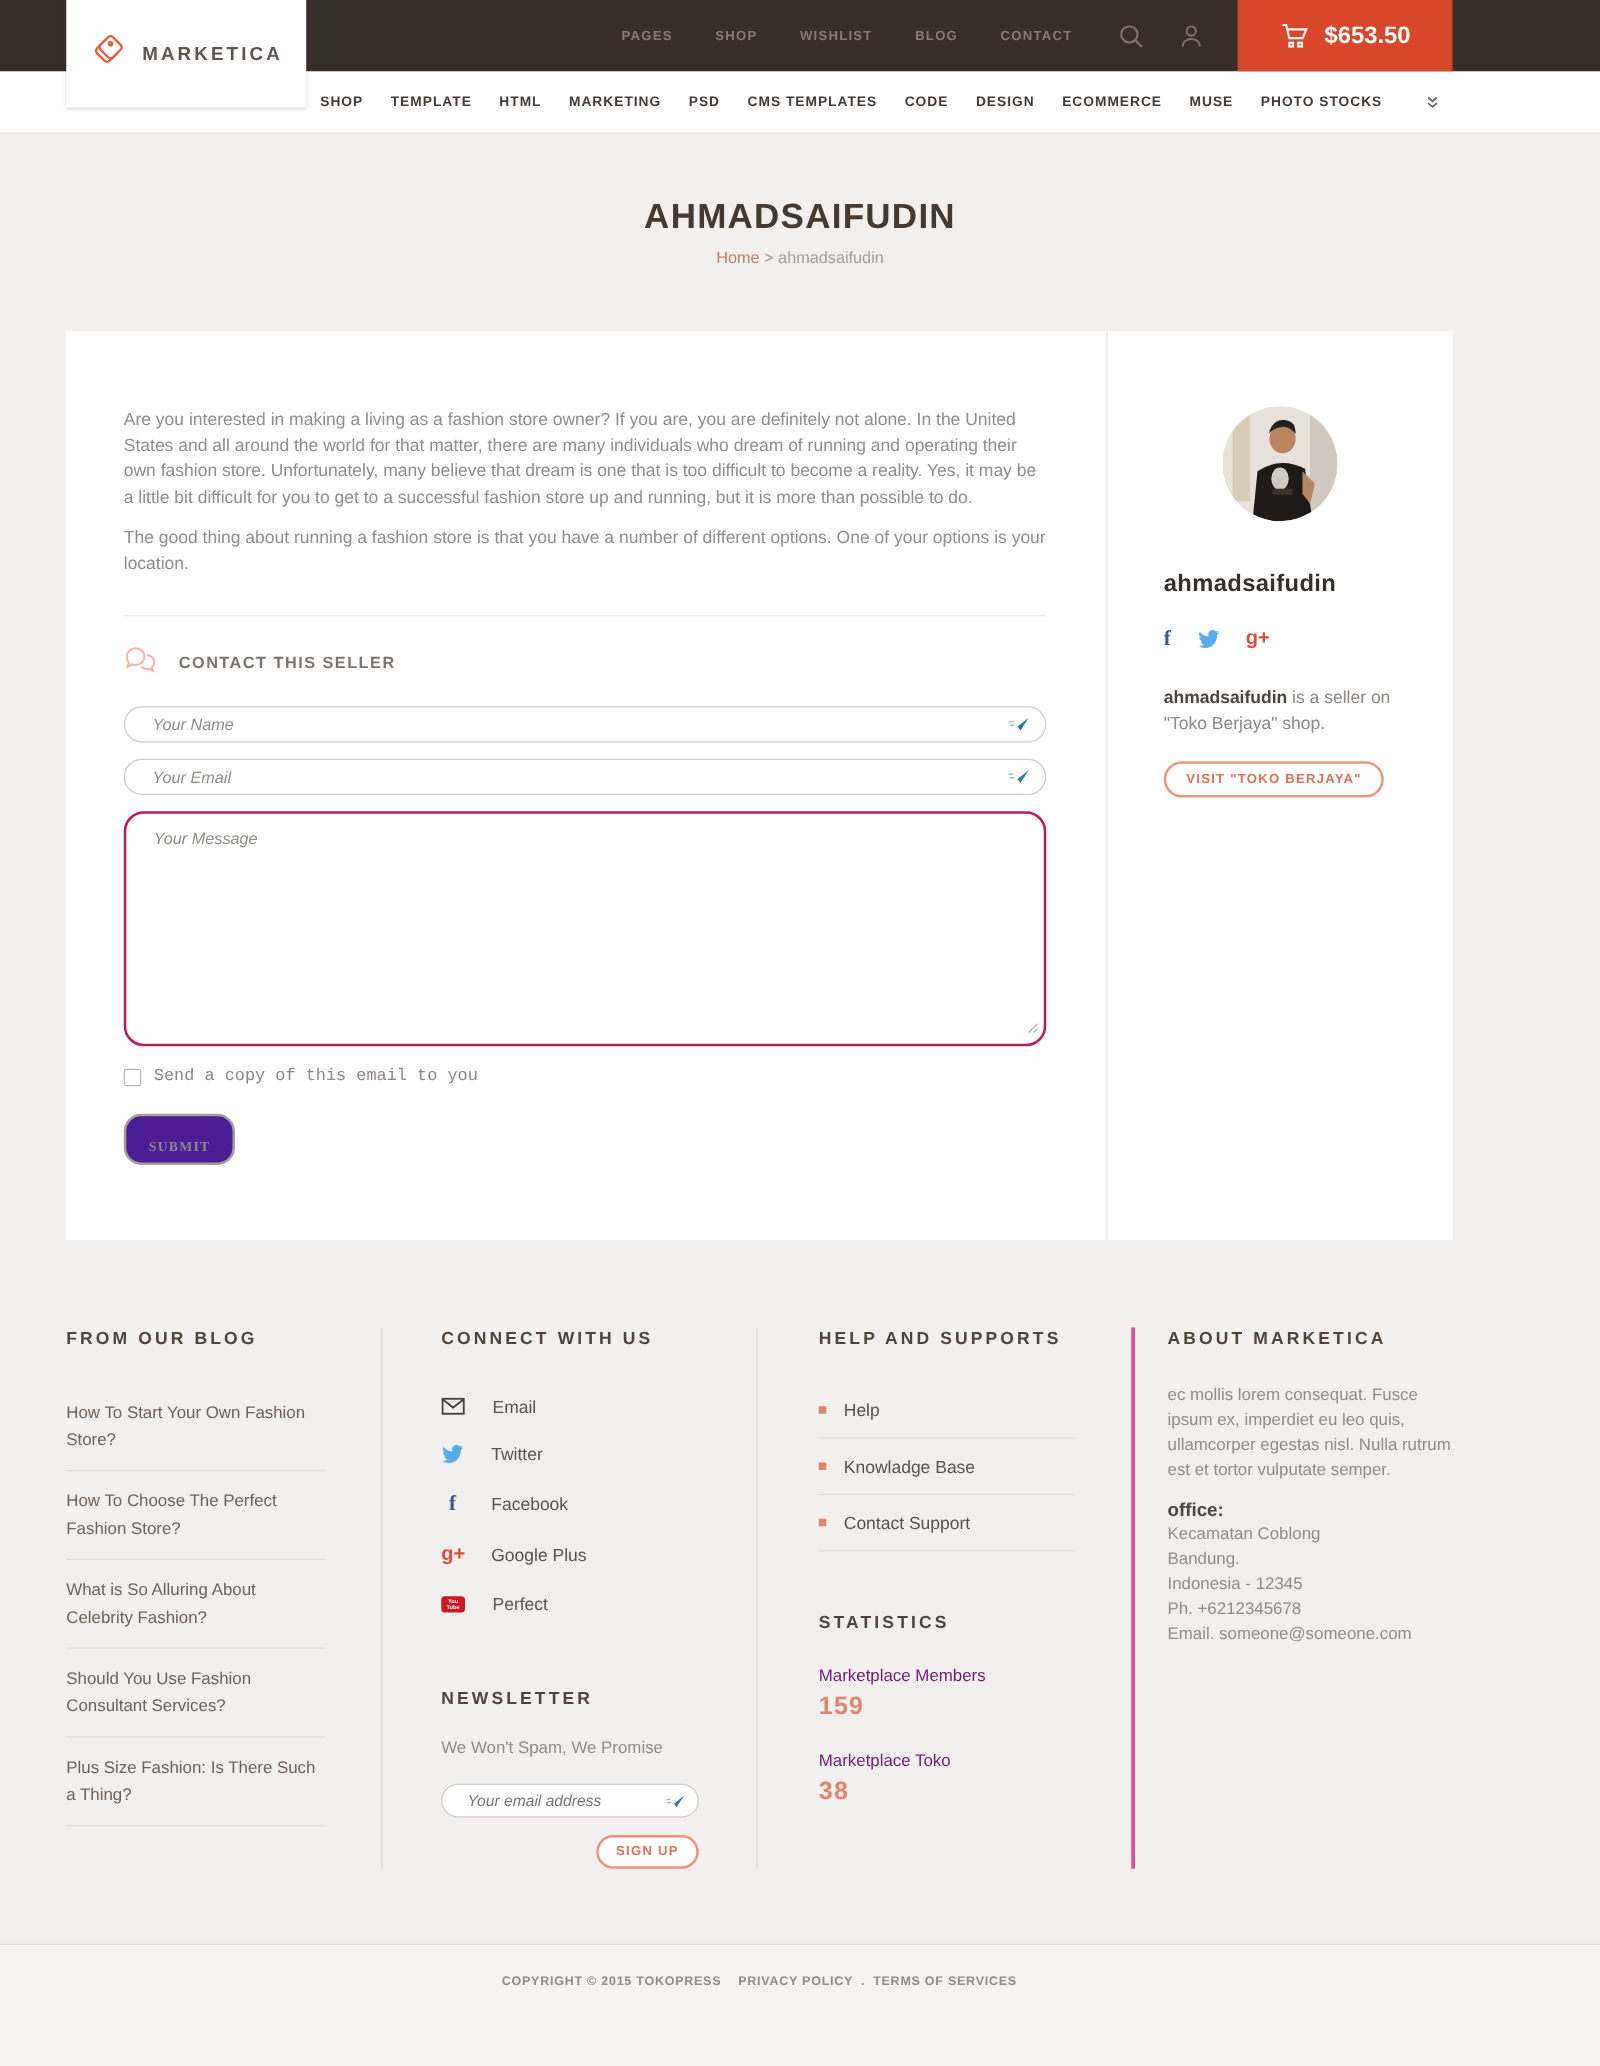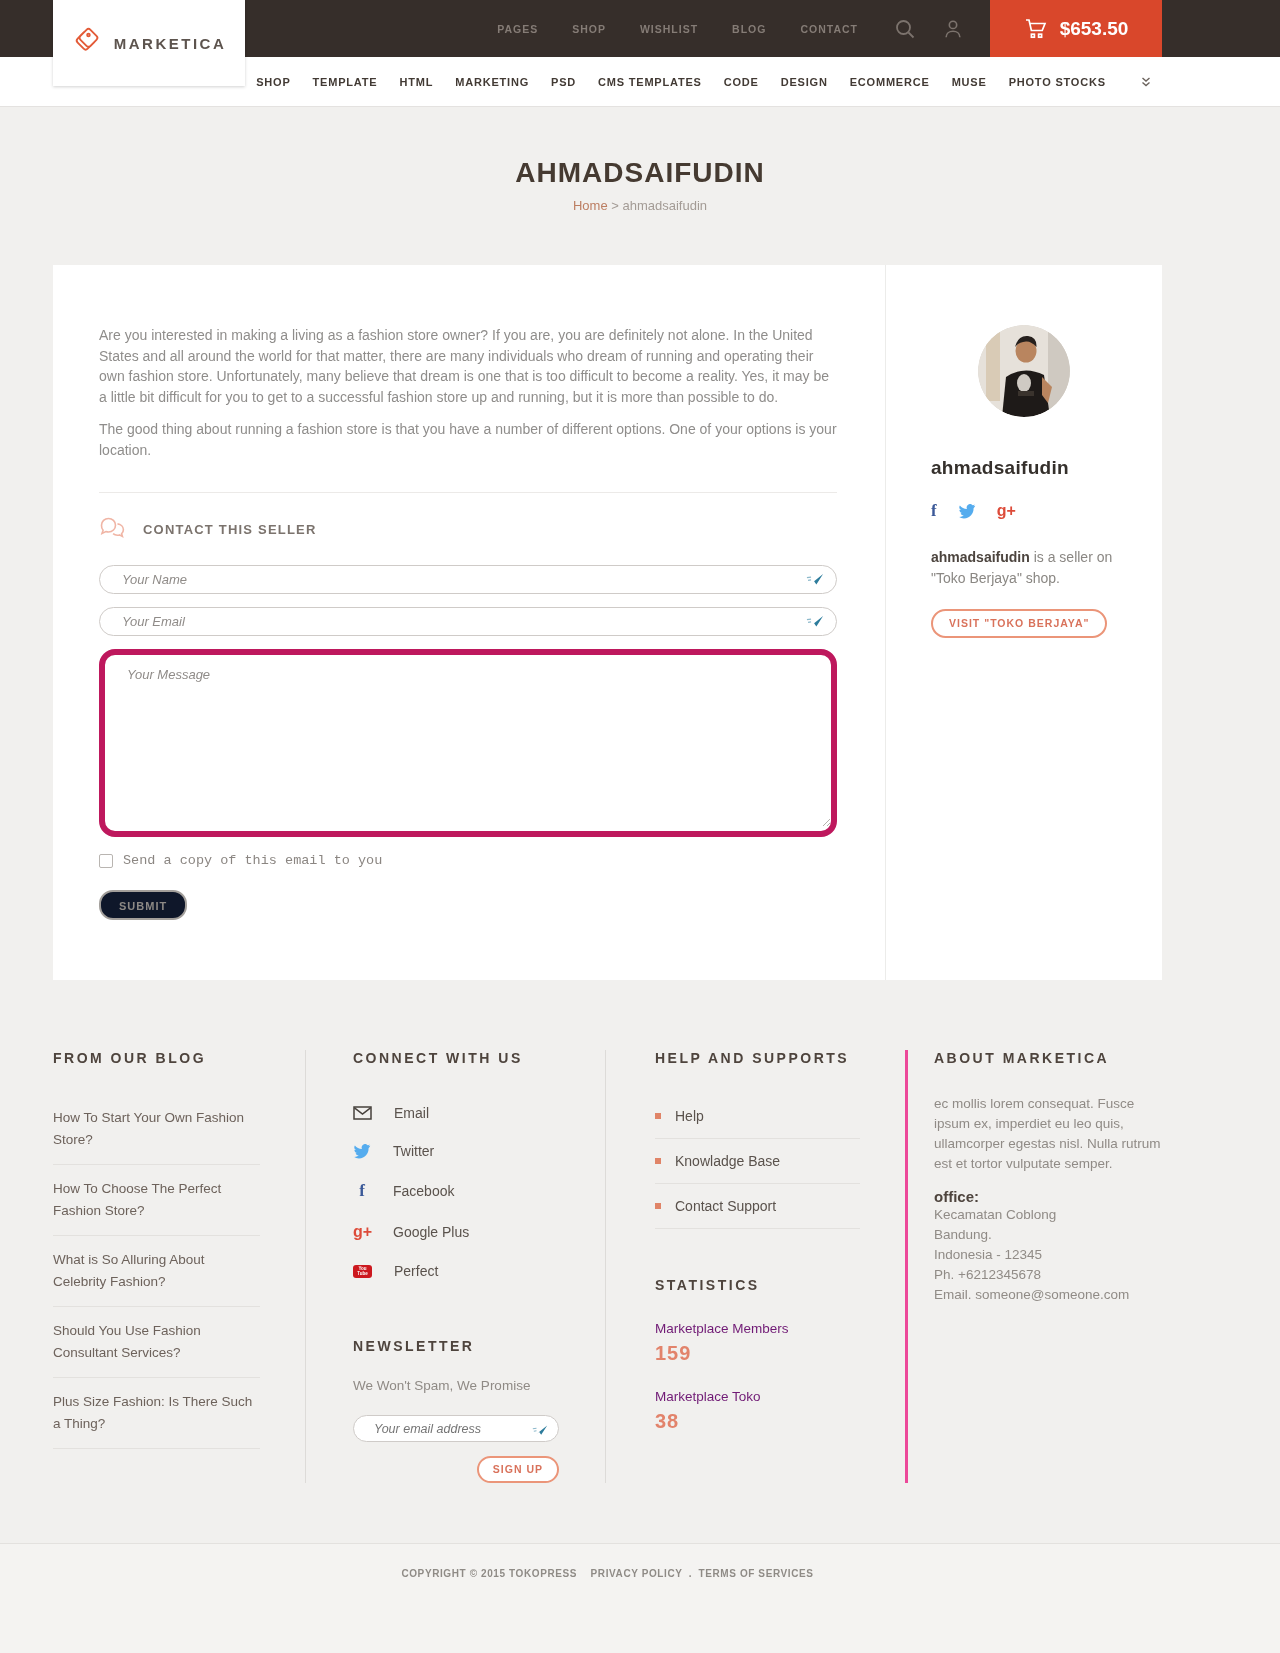--- a/index.html
+++ b/index.html
@@ -55,34 +55,34 @@
   .pill-input-wrap { position:relative; margin-bottom:13px; }
   .pill-input {
     width:100%; height:29px; border:1px solid #cfcbc8; border-radius:15px;
     padding:0 40px 0 22px; font-family:"Liberation Sans",sans-serif;
     font-size:13px; font-style:italic; color:#6e6a66; background:#fff; outline:none;
   }
   .pill-input::placeholder, .msg-area::placeholder { color:#8f8b88; font-style:italic; opacity:1; }
   .input-plane { position:absolute; right:13px; top:7px; }
   .msg-wrap { position:relative; }
   .msg-area {
-    width:100%; height:188px; border:6px solid #be185d; border-radius:16px;
+    width:100%; height:188px; border:2px solid #be185d; border-radius:16px;
     padding:12px 22px; font-family:"Liberation Sans",sans-serif; font-size:13px;
     font-style:italic; color:#0c4a6e; resize:none; outline:none; background:#fff;
   }
   .resize-corner { position:absolute; right:6px; bottom:10px; }
   .check-row { display:flex; align-items:center; gap:10px; margin-top:12px; }
   .check-box {
     appearance:none; -webkit-appearance:none; width:14px; height:14px;
     border:1px solid #b9b5b1; border-radius:2px; background:#fff; cursor:pointer;
   }
   .check-label { font-size:13.5px; color:#8b8682;font-family:Liberation Mono, monospace; }
   .submit-btn {
-    margin-top:22px; background:#0f172a; border:2px solid #a39f9b; border-radius:14px;
-    padding:8px 18px 6px; font-family:Liberation Sans, sans-serif;
+    margin-top:22px; background:#4c1d95; border:2px solid #a39f9b; border-radius:14px;
+    padding:19px 18px 6px; font-family:Liberation Serif, serif;
     font-size:11px; font-weight:bold; letter-spacing:1px; color:#8c8885; cursor:pointer;
   }
 
   
   .sidebar { width:277px; border-left:1px solid #ececea; padding:60px 45px 0 45px; }
   .avatar-wrap { display:flex; justify-content:center; }
   .avatar { width:92px; height:92px; border-radius:50%; overflow:hidden; }
   .seller-name { margin-top:40px; font-size:19px; font-weight:bold; color:#35302c; letter-spacing:.3px; }
   .social-row { margin-top:22px; display:flex; align-items:center; gap:21px; }
   .soc-f { color:#3b5998; font-size:17px; font-weight:bold; cursor:pointer; font-family:"Liberation Serif",serif; }

